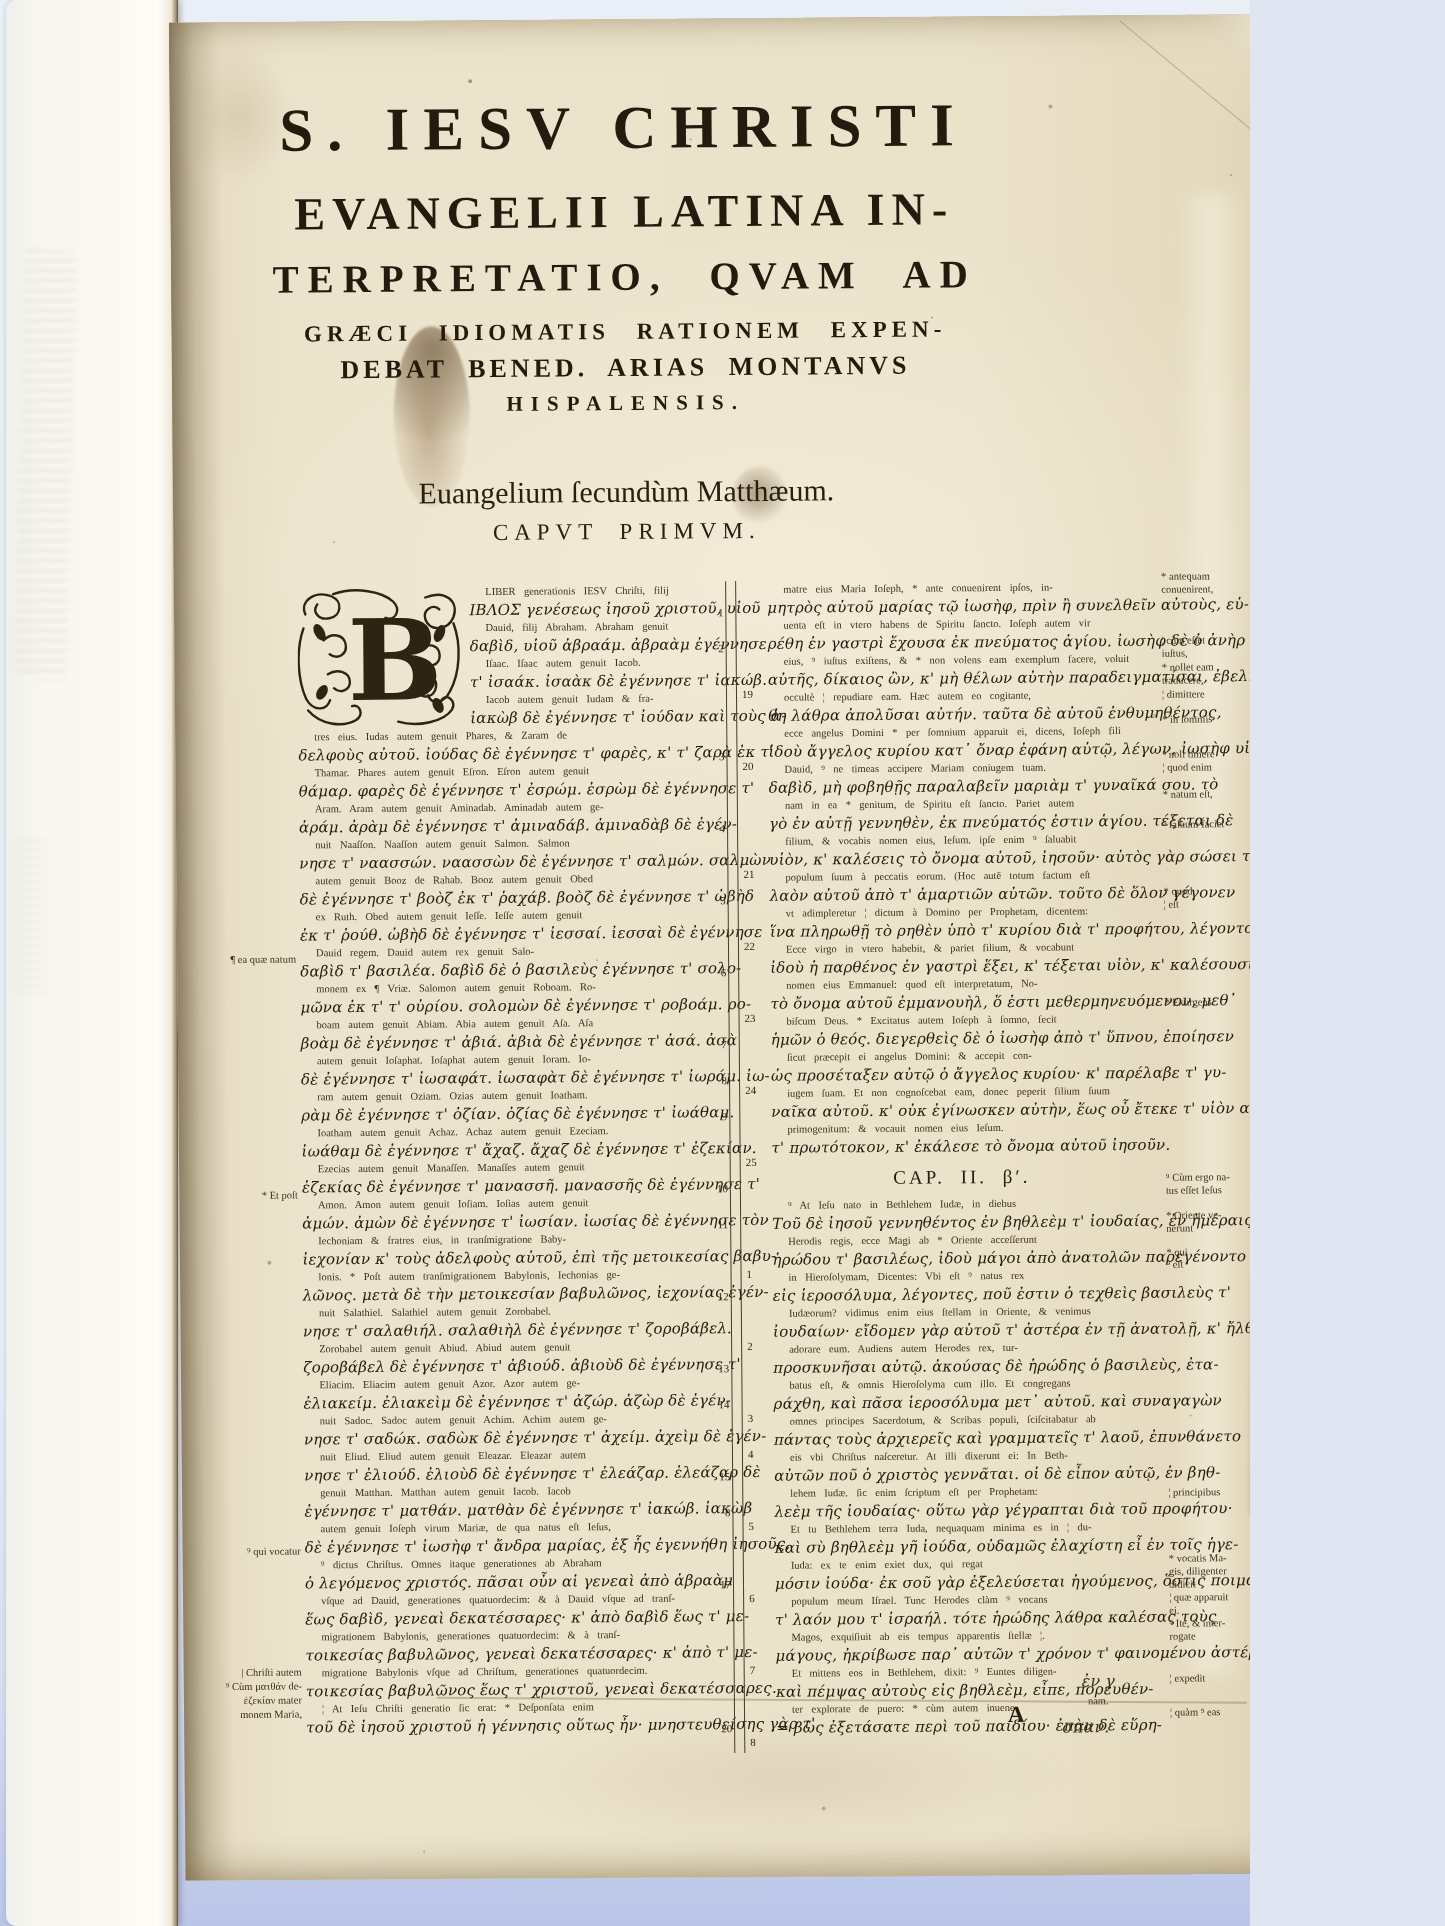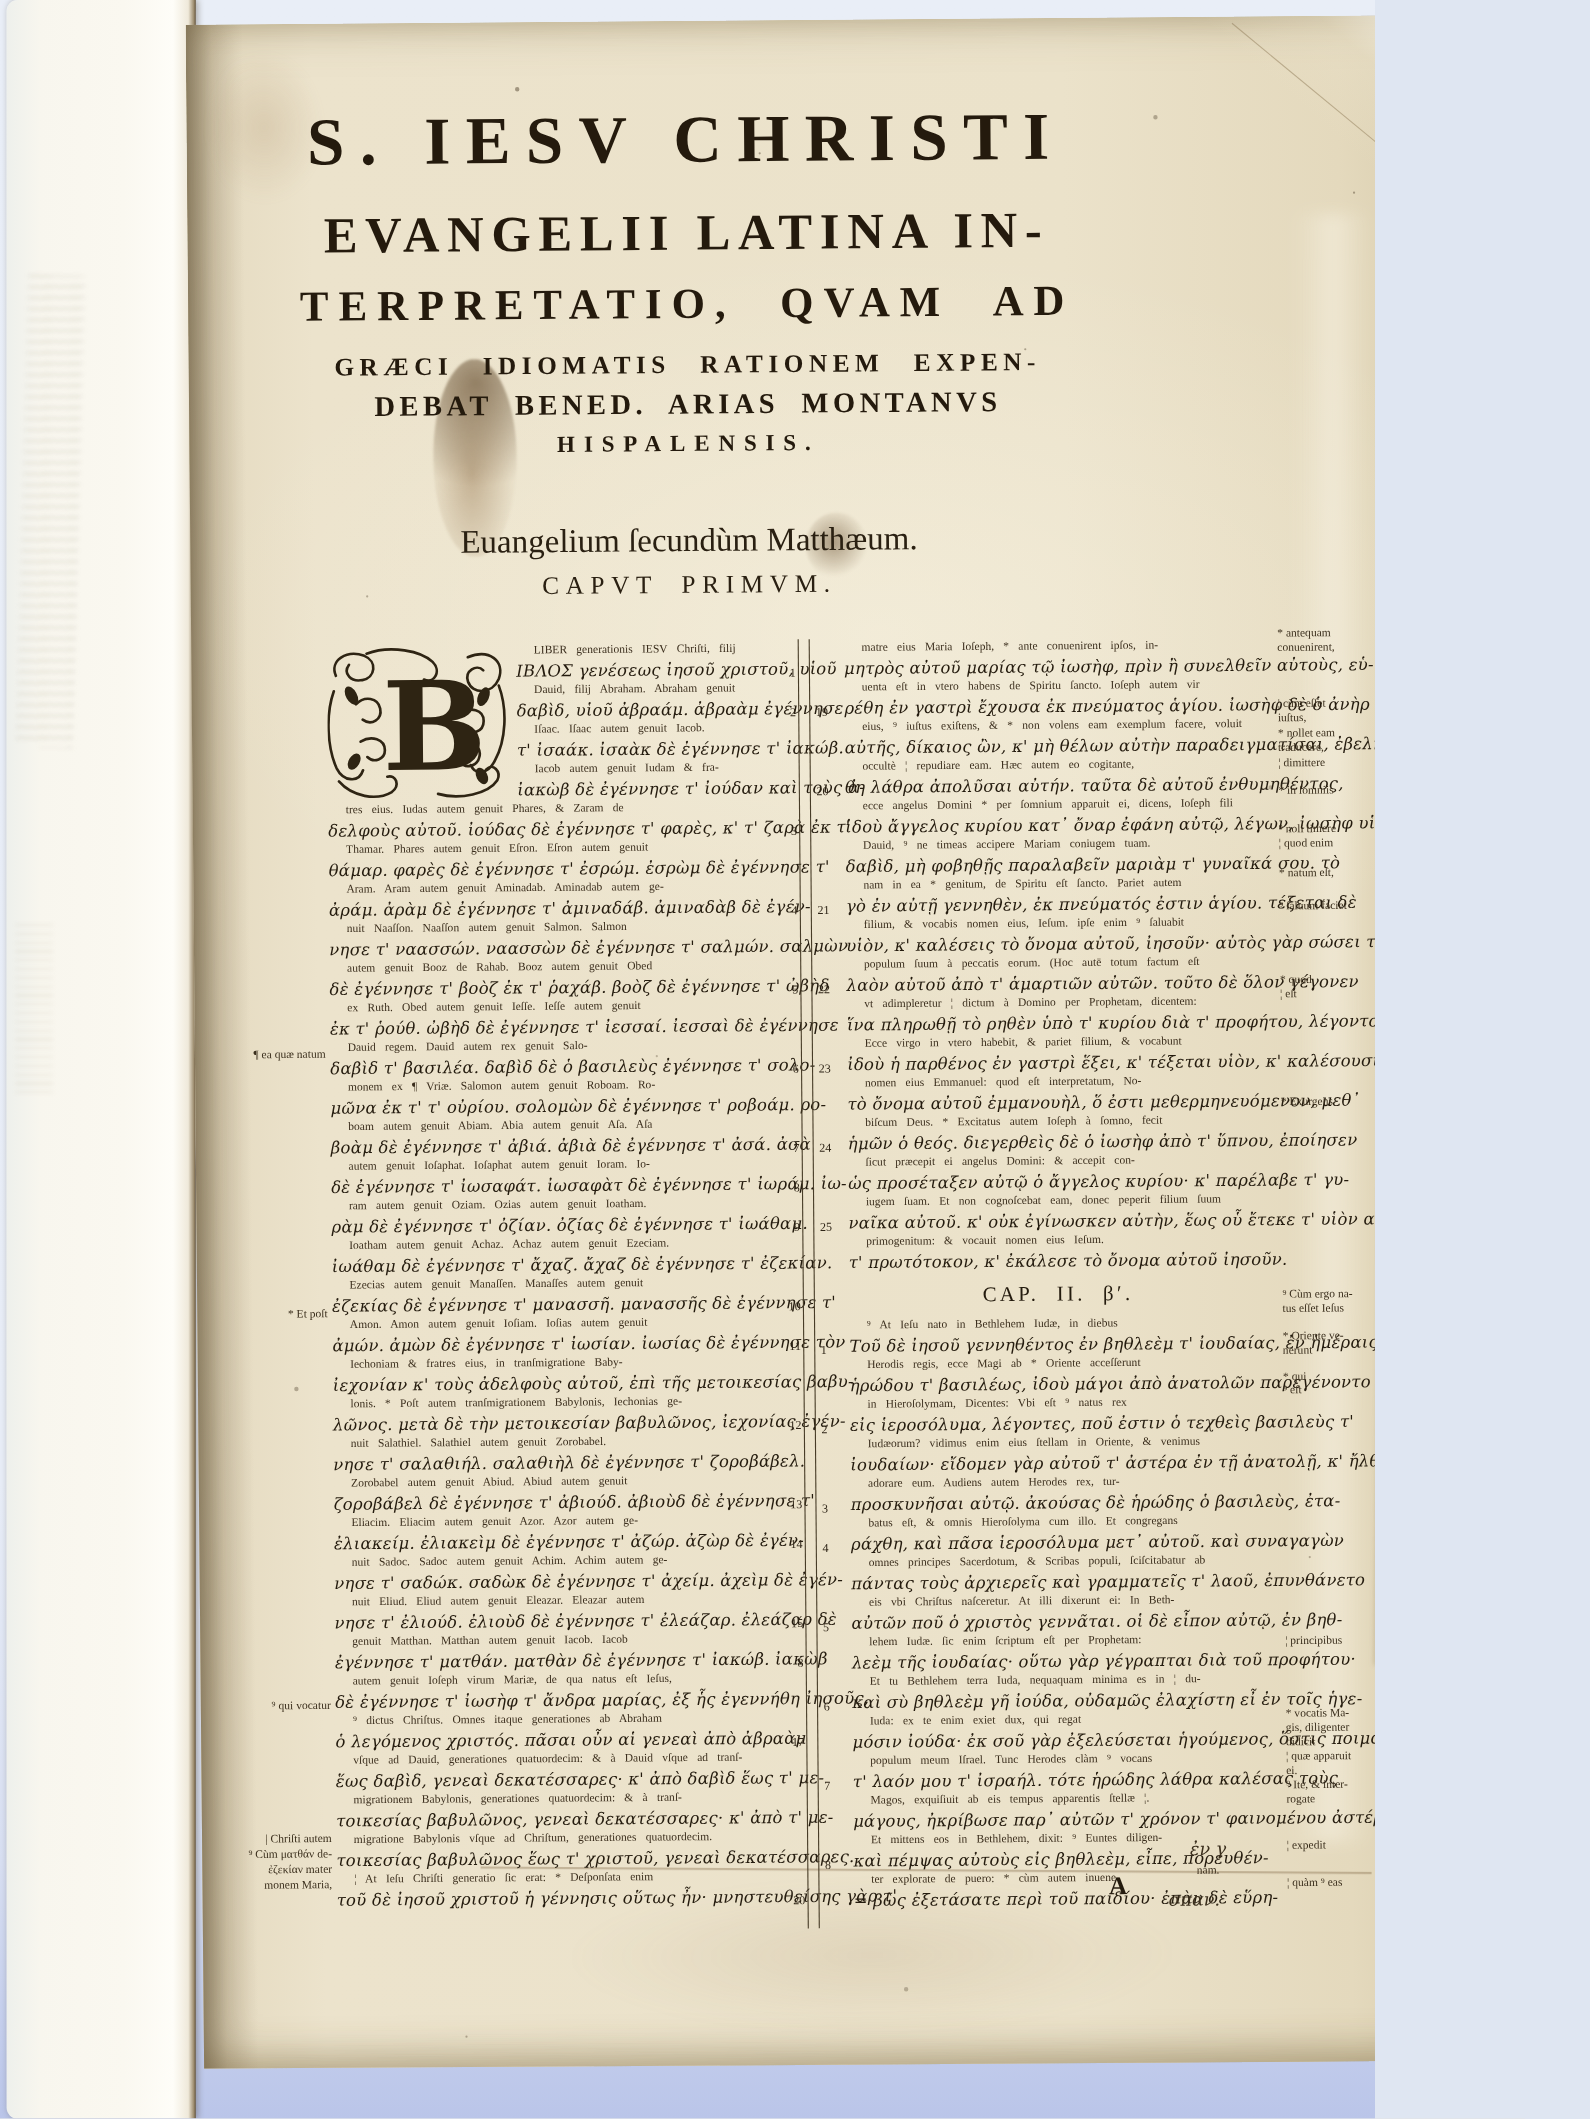--- a/index.html
+++ b/index.html
@@ -72,21 +72,21 @@
   .col{position:absolute;top:565px;}
   .col-left{left:124px;width:402px;}
   .col-right{left:594px;width:380px;}
   .tl{white-space:nowrap;position:relative;}
   .latin{font:10.5px/13.5px "Liberation Serif",serif;word-spacing:.55em;color:#3b2e1d;padding-left:16px;}
   .greek{font-style:italic;font-family:"DejaVu Serif",serif;font-size:15px;line-height:22.5px;
     color:#241b0e;letter-spacing:.2px;}
   .ind{margin-left:172px;}
   .vn{position:absolute;font-family:"Liberation Serif",serif;font-style:normal;font-size:11px;
     letter-spacing:0;word-spacing:0;color:#2f2517;top:4px;}
-  .vr{right:-24px;} .vl{left:-26px;}
+  .vr{right:-24px;} .vl{left:-26px;margin-top:46px;}
   .rule{position:absolute;left:552px;top:563px;width:9px;height:1172px;
     border-left:1.6px solid #473c27;border-right:1.6px solid #473c27;}
   .cap2{font-family:"Liberation Serif",serif;font-size:19px;letter-spacing:3px;word-spacing:8px;
     text-align:center;margin:9px 0;color:#241b0e;height:22px;}
   
   .notes{position:absolute;top:0;height:100%;}
   .notes-left{left:22px;width:98px;text-align:right;}
   .notes-right{left:988px;width:140px;text-align:left;}
   .note{position:absolute;width:100%;font:10.5px/12px "Liberation Serif",serif;color:#3a2e1c;
     white-space:nowrap;}

